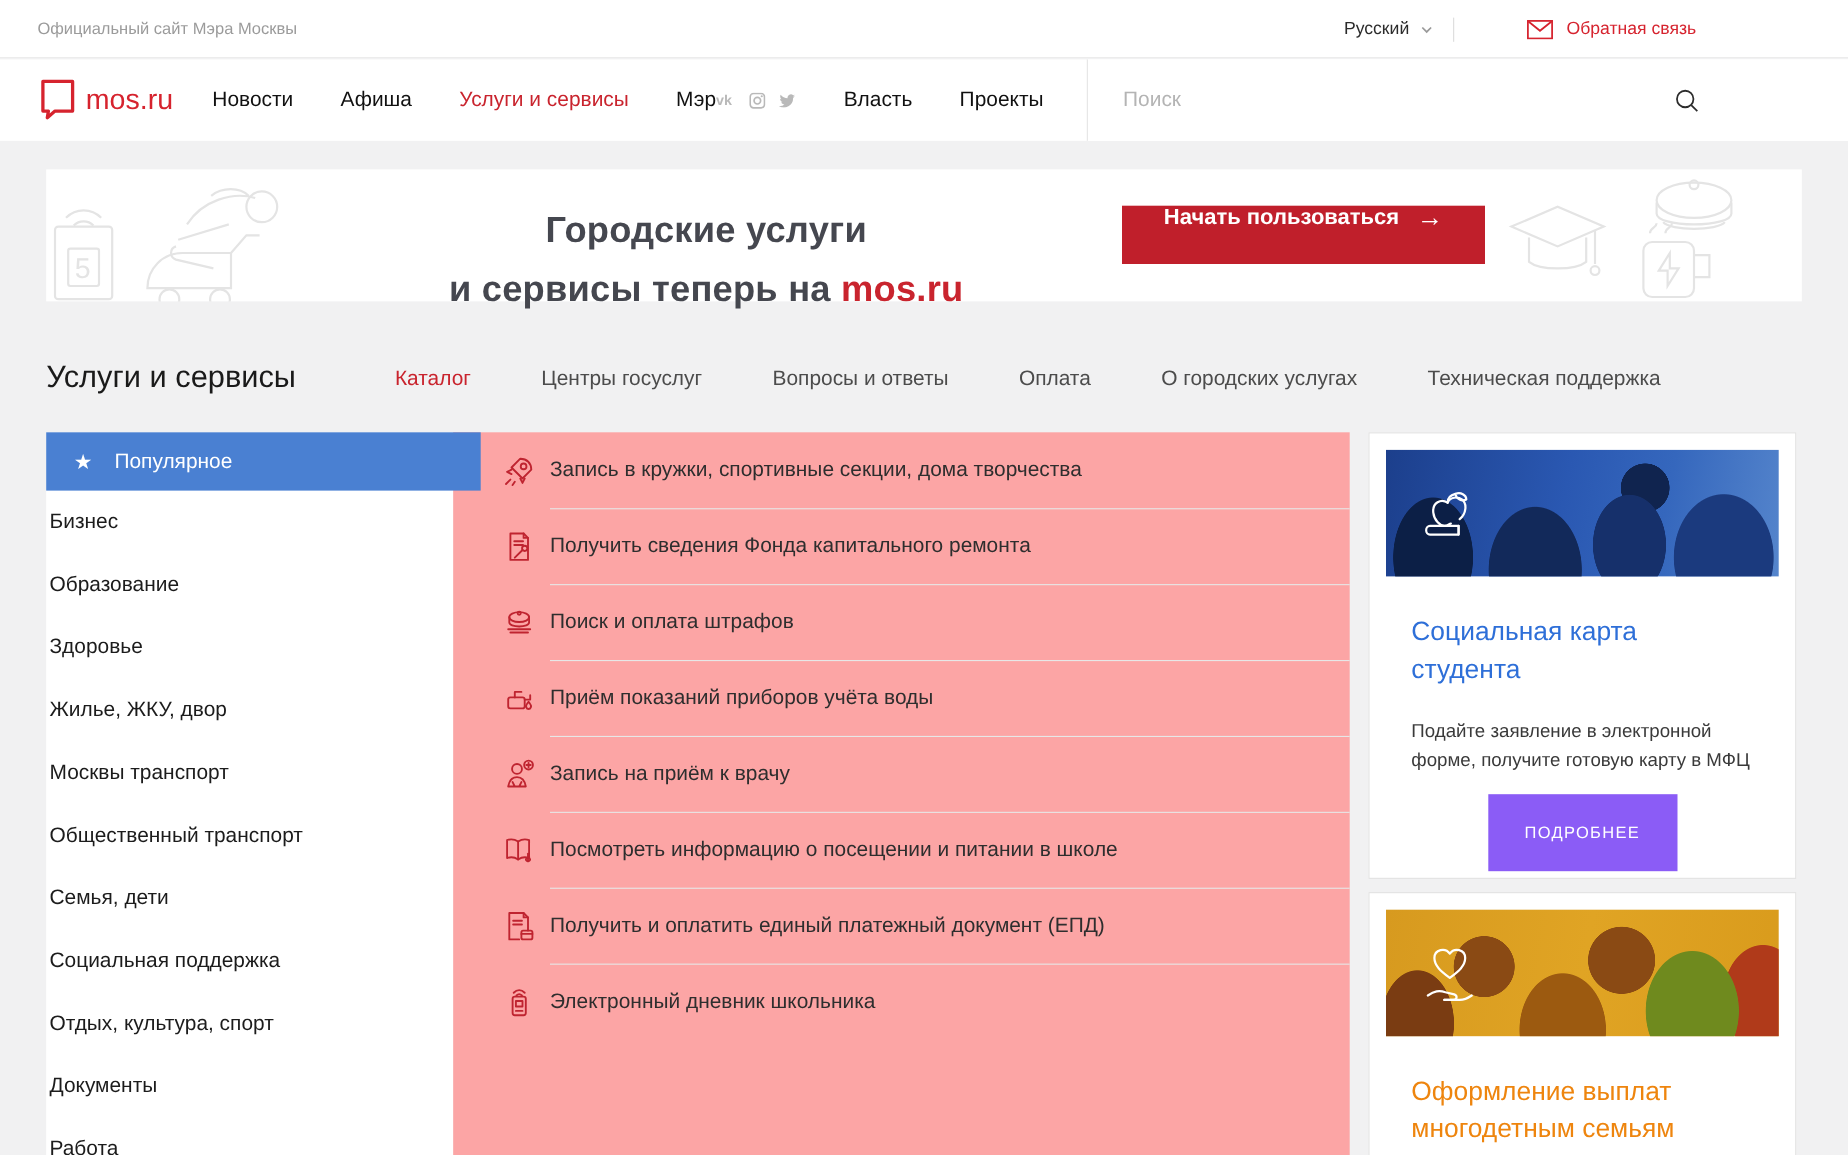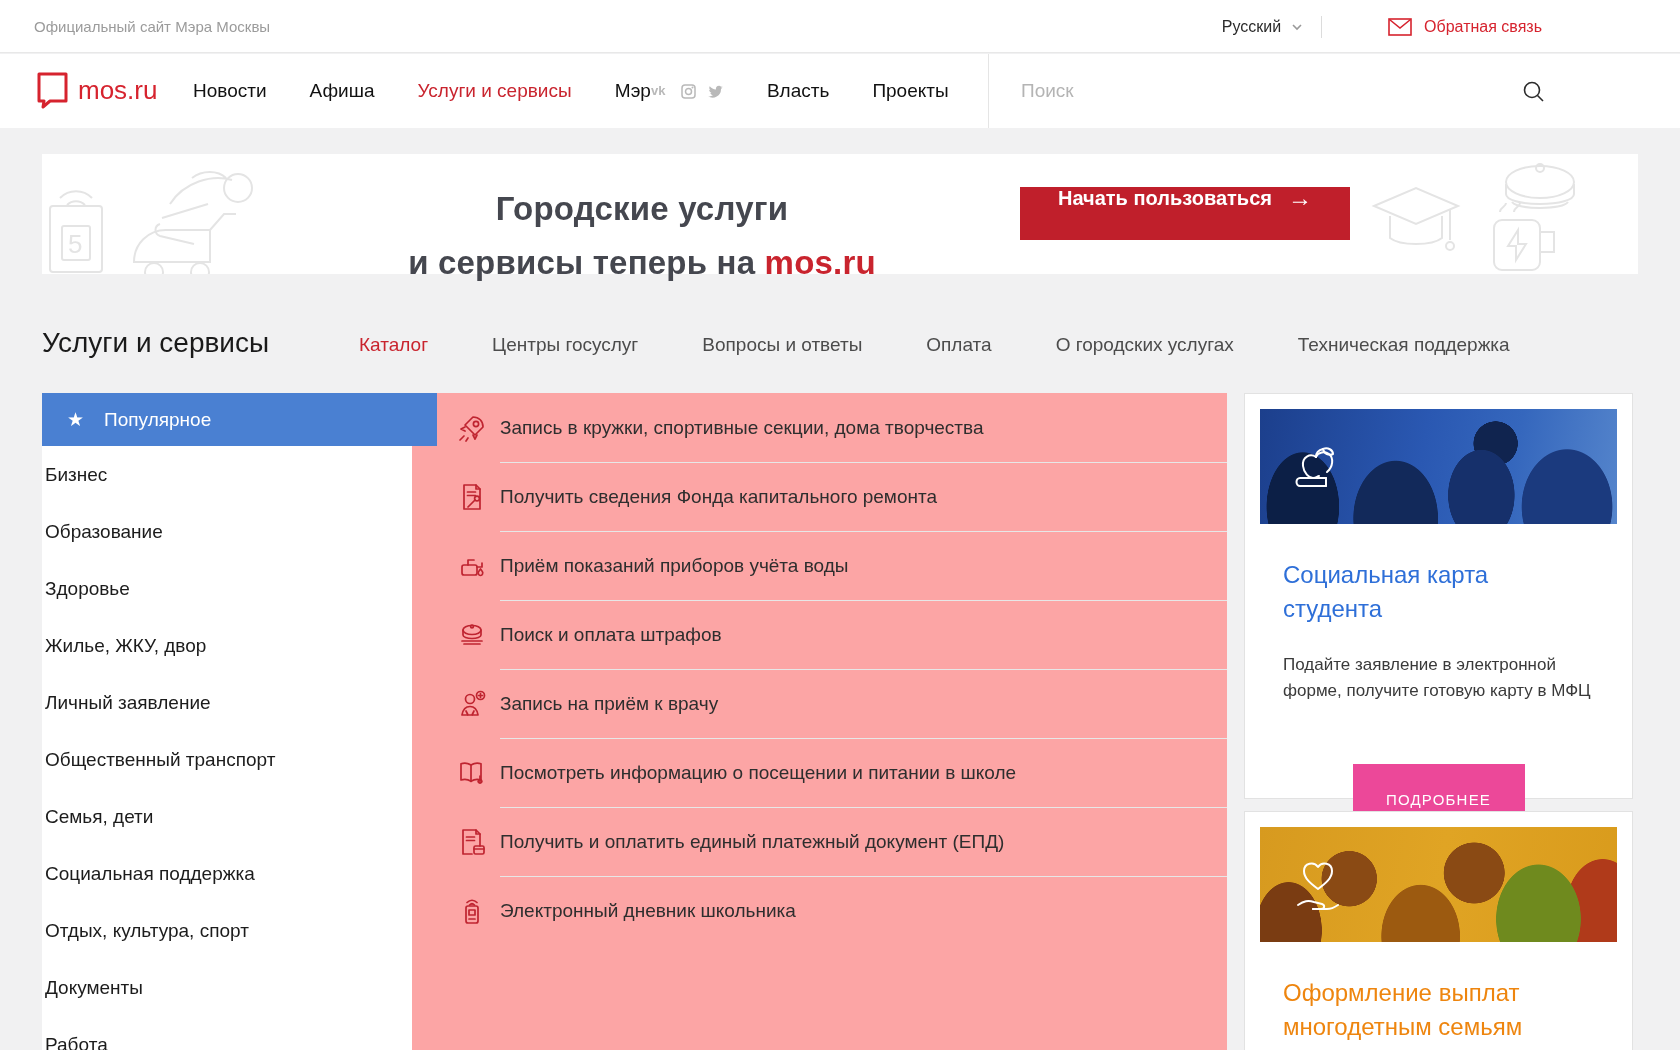--- a/index.html
+++ b/index.html
@@ -83,21 +83,21 @@
       radial-gradient(65px 85px at 45% 95%, #9c5a10 0 60%, transparent 61%),
       radial-gradient(55px 55px at 60% 40%, #8a4a14 0 55%, transparent 56%),
       radial-gradient(70px 90px at 78% 80%, #6f8a1e 0 60%, transparent 61%),
       radial-gradient(60px 80px at 96% 70%, #b03a1a 0 60%, transparent 61%),
       linear-gradient(100deg, #d79a1f 0%, #e0a424 50%, #d99b1c 100%); }
   .card-overlay-icon { position:absolute; left:26px; top:50%; transform:translateY(-50%); }
   .card-title { margin:34px 38px 0 38px; font-size:24px; line-height:34px; cursor:pointer; }
   .card1 .card-title { color:#2e6fd8; }
   .card2 .card-title { color:#ee850e; }
   .card-desc { margin:26px 38px 0 38px; font-size:17px; line-height:26px; color:#3a3a3a; }
-  .card-btn { display:block; margin:60px auto 0 auto; width:172px; height:70px; background:#ec4899; border:none;
+  .card-btn { display:block; margin:18px auto 0 auto; width:172px; height:70px; background:#8b5cf6; border:none;
     color:#fff; font-size:15px; letter-spacing:1.2px; font-family:"Liberation Sans", sans-serif; cursor:pointer; }
 </style>
 </head>
 <body>
 
 <div class="topbar">
   <div class="site-label">Официальный сайт Мэра Москвы</div>
   <div class="topbar-right">
     <div class="lang">
       <span>Русский</span>
@@ -217,21 +217,21 @@
 <div class="sidebar">
   <div class="sb-active">
     <span class="star">★</span>
     <span class="sb-label">Популярное</span>
   </div>
   <div class="sb-list">
     <div class="sb-item">Бизнес</div>
     <div class="sb-item">Образование</div>
     <div class="sb-item">Здоровье</div>
     <div class="sb-item">Жилье, ЖКУ, двор</div>
-    <div class="sb-item">Личный заявление</div>
+    <div class="sb-item">Москвы транспорт</div>
     <div class="sb-item">Общественный транспорт</div>
     <div class="sb-item">Семья, дети</div>
     <div class="sb-item">Социальная поддержка</div>
     <div class="sb-item">Отдых, культура, спорт</div>
     <div class="sb-item">Документы</div>
     <div class="sb-item">Работа</div>
   </div>
 </div>
 
 <div class="services">
@@ -252,35 +252,35 @@
         <path d="M21 5v4h4"></path>
         <path d="M12.5 12h8M12.5 15.5h8"></path>
       <path d="M13 27l7-7"></path>
         <circle cx="22" cy="18.5" r="2.4"></circle>
     </svg>
     <span class="svc-label">Получить сведения Фонда капитального ремонта</span>
   </div>
 
   <div class="svc-row">
     <svg class="svc-icon" width="34" height="34" viewBox="0 0 34 34" fill="none" stroke="#bf2430" stroke-width="1.7" stroke-linecap="round" stroke-linejoin="round">
-      <rect x="7" y="16" width="15" height="10" rx="2"></rect>
-      <path d="M22 18h5v-4M13 16v-5h6M13 11h6"></path>
-      <path d="M27 22c1.6 2 .4 4.5-1.5 4.5S22.4 24 24 22l1.5-2z"></path>
-    </svg>
-    <span class="svc-label">Приём показаний приборов учёта воды</span>
-  </div>
-
-  <div class="svc-row">
-    <svg class="svc-icon" width="34" height="34" viewBox="0 0 34 34" fill="none" stroke="#bf2430" stroke-width="1.7" stroke-linecap="round" stroke-linejoin="round">
       <ellipse cx="17" cy="12" rx="9" ry="4.5"></ellipse>
       <path d="M8 12v5c0 2 4 3.5 9 3.5s9-1.5 9-3.5v-5"></path>
       <path d="M7 23h20M9 26h16"></path>
         <circle cx="17" cy="8.5" r="1.4"></circle>
     </svg>
     <span class="svc-label">Поиск и оплата штрафов</span>
+  </div>
+
+  <div class="svc-row">
+    <svg class="svc-icon" width="34" height="34" viewBox="0 0 34 34" fill="none" stroke="#bf2430" stroke-width="1.7" stroke-linecap="round" stroke-linejoin="round">
+      <rect x="7" y="16" width="15" height="10" rx="2"></rect>
+      <path d="M22 18h5v-4M13 16v-5h6M13 11h6"></path>
+      <path d="M27 22c1.6 2 .4 4.5-1.5 4.5S22.4 24 24 22l1.5-2z"></path>
+    </svg>
+    <span class="svc-label">Приём показаний приборов учёта воды</span>
   </div>
 
   <div class="svc-row">
     <svg class="svc-icon" width="34" height="34" viewBox="0 0 34 34" fill="none" stroke="#bf2430" stroke-width="1.7" stroke-linecap="round" stroke-linejoin="round">
       <circle cx="15" cy="12" r="4.5"></circle>
       <path d="M7 28c1-6 4.5-8.5 8-8.5s7 2.5 8 8.5zM11 24l2 4M19 24l-2 4"></path>
       <circle cx="25.5" cy="8.5" r="4"></circle>
         <path d="M25.5 6.5v4M23.5 8.5h4"></path>
     </svg>
     <span class="svc-label">Запись на приём к врачу</span>

